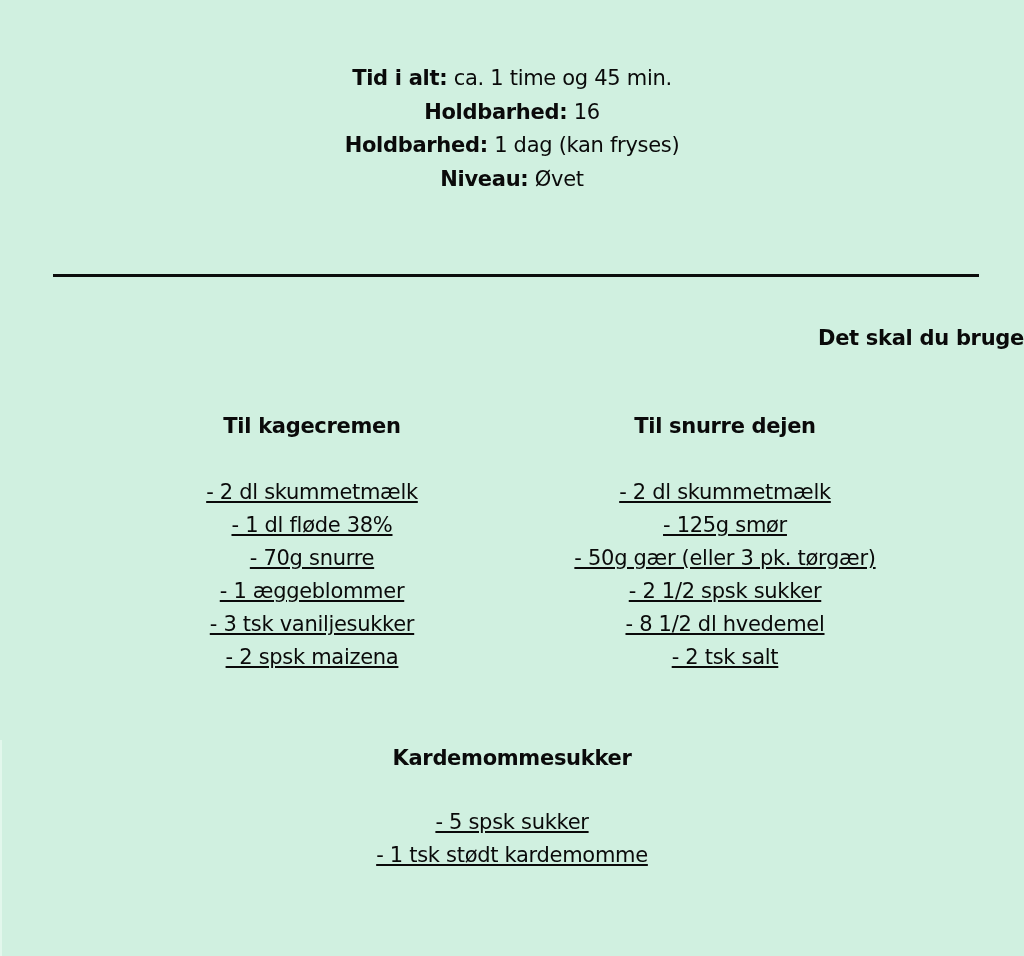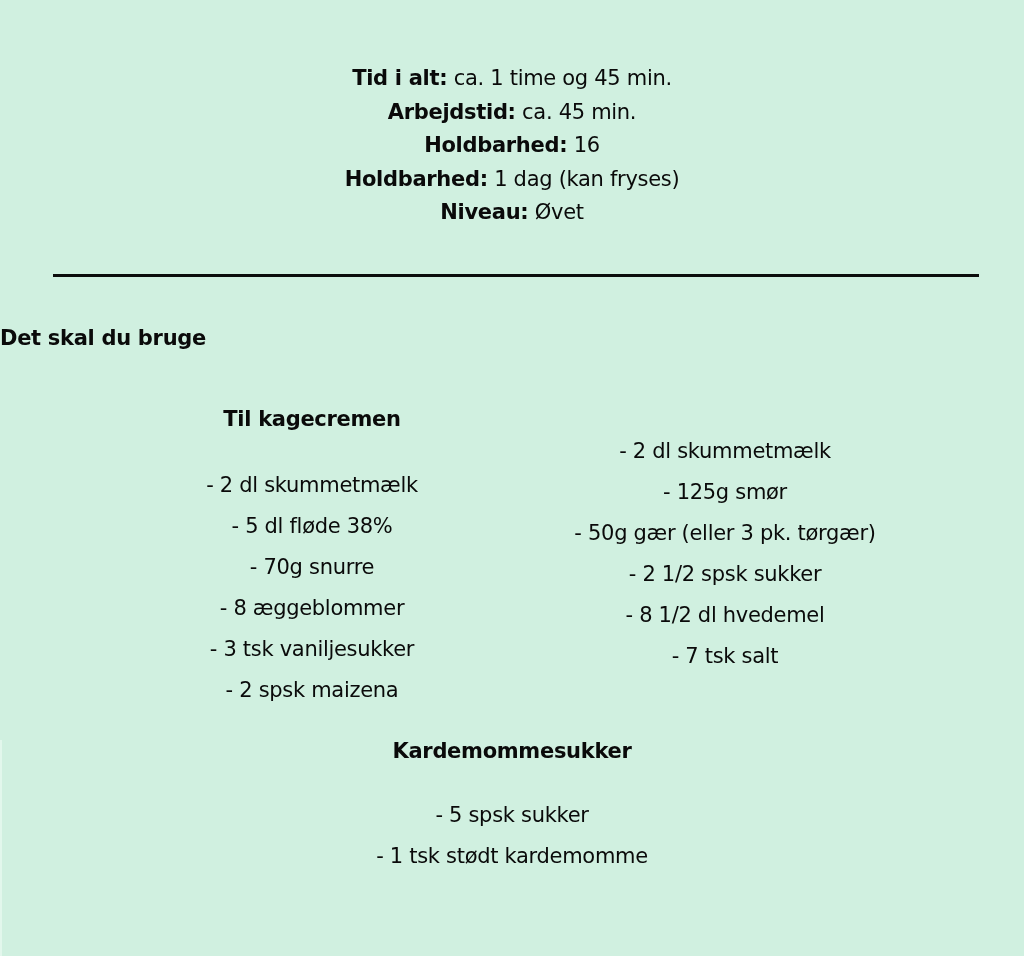--- a/index.html
+++ b/index.html
@@ -42,21 +42,21 @@
       width: 926px;
       top: 274px;
       height: 3px;
       background: #0b0d0c;
     }
     .section-title {
       position: absolute;
       top: 326px;
       left: 0;
       width: 1024px;
-      text-align: left;
+      text-align: right;
       font-size: 21px;
       font-weight: bold;
       letter-spacing: -0.3px;
     }
     .col {
       position: absolute;
       text-align: center;
       font-size: 21px;
       letter-spacing: -0.3px;
     }
@@ -69,78 +69,79 @@
       left: 545px;
       width: 360px;
       top: 400px;
     }
     .col-bottom {
       left: 312px;
       width: 400px;
       top: 732px;
     }
     .col h3 {
-      margin: 4px;
+      margin: 11px;
       font-size: 21px;
       font-weight: bold;
       line-height: 30px;
       height: 30px;
     }
     .col ul {
       list-style: none;
       padding: 0;
       margin: 35px 0 0 0;
       line-height: 33px;
     }
     .col-bottom ul {
       margin-top: 33px;
     }
     .col li {
-      margin: 8px;
+      margin: 0;
       padding: 0;
       white-space: nowrap;
+      text-decoration: underline;
     }
   </style>
 </head>
 <body>
 
 <div class="left-strip"></div>
 
 <div class="meta">
   <div class="row"><b>Tid i alt:</b> <span>ca. 1 time og 45 min.</span></div>
-  <div class="row"><b>Arbejdstid:</b> <span>ca. 45 min.</span></div>
   <div class="row"><b>Holdbarhed:</b> <span>16</span></div>
   <div class="row"><b>Holdbarhed:</b> <span>1 dag (kan fryses)</span></div>
   <div class="row"><b>Niveau:</b> <span>Øvet</span></div>
 </div>
 
 <div class="divider"></div>
 
 <div class="section-title">Det skal du bruge</div>
 
 <div class="col col-left">
   <h3>Til kagecremen</h3>
   <ul>
     <li>- 2 dl skummetmælk</li>
-    <li>- 5 dl fløde 38%</li>
+    <li>- 1 dl fløde 38%</li>
     <li>- 70g snurre</li>
-    <li>- 8 æggeblommer</li>
+    <li>- 1 æggeblommer</li>
     <li>- 3 tsk vaniljesukker</li>
     <li>- 2 spsk maizena</li>
   </ul>
 </div>
 
 <div class="col col-right">
+  <h3>Til snurre dejen</h3>
   <ul>
     <li>- 2 dl skummetmælk</li>
     <li>- 125g smør</li>
     <li>- 50g gær (eller 3 pk. tørgær)</li>
     <li>- 2 1/2 spsk sukker</li>
     <li>- 8 1/2 dl hvedemel</li>
-    <li>- 7 tsk salt</li>
+    <li>- 2 tsk salt</li>
   </ul>
 </div>
 
 <div class="col col-bottom">
   <h3>Kardemommesukker</h3>
   <ul>
     <li>- 5 spsk sukker</li>
     <li>- 1 tsk stødt kardemomme</li>
   </ul>
 </div>

